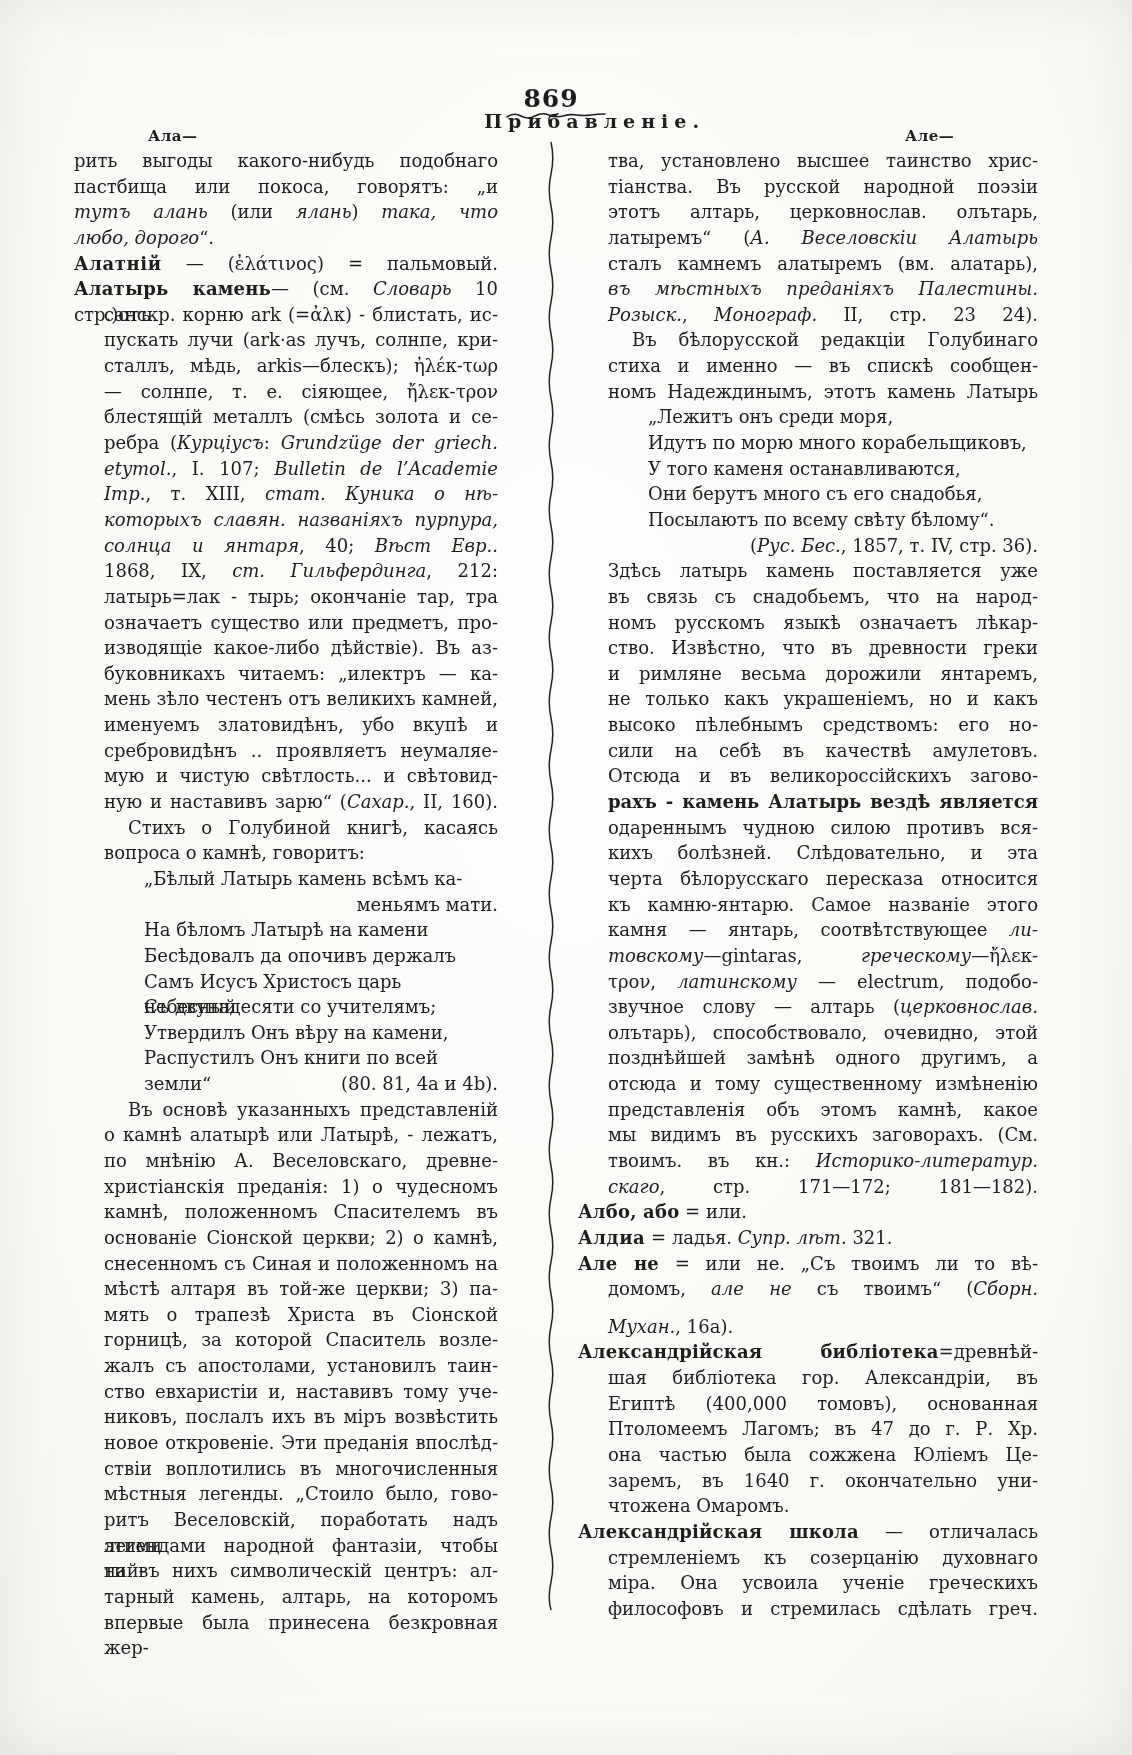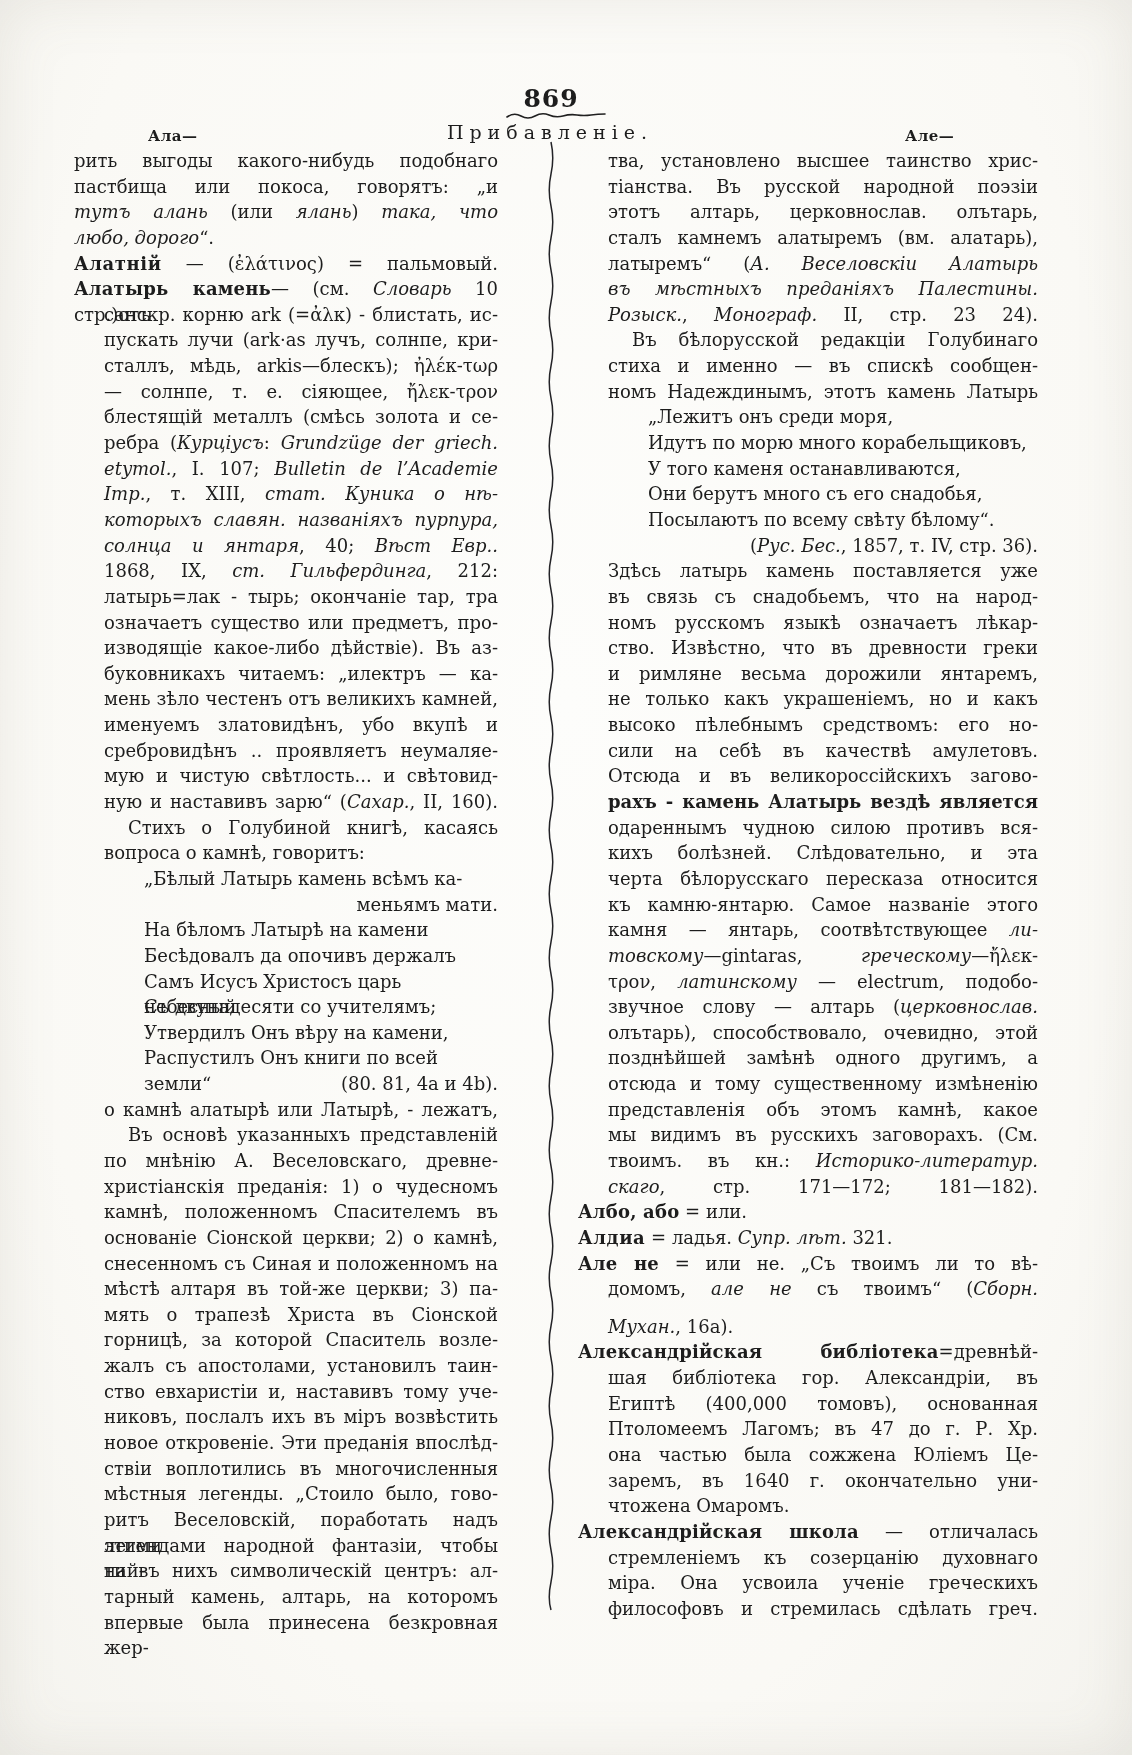--- a/index.html
+++ b/index.html
@@ -17,22 +17,22 @@
   .page-number{
     position:absolute;left:490px;top:84px;width:122px;
     text-align:center;font-size:25px;font-weight:bold;letter-spacing:1px;
   }
   .number-underline{position:absolute;left:505px;top:111px;}
   .running-head{position:absolute;top:127px;font-size:15px;font-weight:bold;}
   .running-head.slv{letter-spacing:0.5px;}
   .head-left{left:148px;}
   .head-right{left:905px;}
   .head-center{
-    position:absolute;left:395px;top:121px;width:310px;
-    text-align:center;font-size:19px;letter-spacing:6px;font-weight:normal;
+    position:absolute;left:395px;top:110px;width:310px;
+    text-align:right;font-size:19px;letter-spacing:6px;font-weight:bold;
   }
   
   .col{position:absolute;top:148px;}
   .col-left{left:74px;width:424px;}
   .col-right{left:578px;width:460px;}
   .line{
     height:25.65px;line-height:25.6px;font-size:18px;
     overflow:visible;white-space:normal;
   }
   .al-j{text-align:justify;text-align-last:justify;}
@@ -90,22 +90,22 @@
       <div class="line al-l" style="padding-left: 30px;"><span>вопроса о камнѣ, говоритъ:</span></div>
       <div class="line al-l" style="padding-left: 70px;"><span>„Бѣлый Латырь камень всѣмъ ка-</span></div>
       <div class="line al-r" style="padding-left: 0px;"><span>меньямъ мати.</span></div>
       <div class="line al-l" style="padding-left: 70px;"><span>На бѣломъ Латырѣ на камени</span></div>
       <div class="line al-l" style="padding-left: 70px;"><span>Бесѣдовалъ да опочивъ держалъ</span></div>
       <div class="line al-l" style="padding-left: 70px;"><span>Самъ Исусъ Христосъ царь небесный</span></div>
       <div class="line al-l" style="padding-left: 70px;"><span>Съ двунадесяти со учителямъ;</span></div>
       <div class="line al-l" style="padding-left: 70px;"><span>Утвердилъ Онъ вѣру на камени,</span></div>
       <div class="line al-l" style="padding-left: 70px;"><span>Распустилъ Онъ книги по всей земли“</span></div>
       <div class="line al-r" style="padding-left: 0px;"><span>(80. 81, 4а и 4b).</span></div>
+      <div class="line al-j" style="padding-left: 54px;"><span>Въ основѣ указанныхъ представленій</span></div>
       <div class="line al-j" style="padding-left: 30px;"><span>о камнѣ алатырѣ или Латырѣ, - лежатъ,</span></div>
-      <div class="line al-j" style="padding-left: 54px;"><span>Въ основѣ указанныхъ представленій</span></div>
       <div class="line al-j" style="padding-left: 30px;"><span>по мнѣнію А. Веселовскаго, древне-</span></div>
       <div class="line al-j" style="padding-left: 30px;"><span>христіанскія преданія: 1) о чудесномъ</span></div>
       <div class="line al-j" style="padding-left: 30px;"><span>камнѣ, положенномъ Спасителемъ въ</span></div>
       <div class="line al-j" style="padding-left: 30px;"><span>основаніе Сіонской церкви; 2) о камнѣ,</span></div>
       <div class="line al-j" style="padding-left: 30px;"><span>снесенномъ съ Синая и положенномъ на</span></div>
       <div class="line al-j" style="padding-left: 30px;"><span>мѣстѣ алтаря въ той-же церкви; 3) па-</span></div>
       <div class="line al-j" style="padding-left: 30px;"><span>мять о трапезѣ Христа въ Сіонской</span></div>
       <div class="line al-j" style="padding-left: 30px;"><span>горницѣ, за которой Спаситель возле-</span></div>
       <div class="line al-j" style="padding-left: 30px;"><span>жалъ съ апостолами, установилъ таин-</span></div>
       <div class="line al-j" style="padding-left: 30px;"><span>ство евхаристіи и, наставивъ тому уче-</span></div>
@@ -121,22 +121,22 @@
     </div>
 
   <svg class="divider" width="22" height="1478" viewBox="0 0 22 1478">
     <path d="M11 2 q3.5 16 0 32 t0 32 t0 32 t0 32 t0 32 t0 32 t0 32 t0 32 t0 32 t0 32 t0 32 t0 32 t0 32 t0 32 t0 32 t0 32 t0 32 t0 32 t0 32 t0 32 t0 32 t0 32 t0 32 t0 32 t0 32 t0 32 t0 32 t0 32 t0 32 t0 32 t0 32 t0 32 t0 32 t0 32 t0 32 t0 32 t0 32 t0 32 t0 32 t0 32 t0 32 t0 32 t0 32 t0 32 t0 32 t0 28" fill="none" stroke="#232327" stroke-width="1.5"></path>
   </svg>
 
   <div class="col col-right" id="col-right">
       <div class="line al-j" style="padding-left: 30px;"><span>тва, установлено высшее таинство хрис-</span></div>
       <div class="line al-j" style="padding-left: 30px;"><span>тіанства. Въ русской народной поэзіи</span></div>
       <div class="line al-j" style="padding-left: 30px;"><span>этотъ алтарь, церковнослав. олътарь,</span></div>
+      <div class="line al-j" style="padding-left: 30px;"><span>латыремъ“ (</span><span class="seg-i">А. Веселовскіи Алатырь</span></div>
       <div class="line al-j" style="padding-left: 30px;"><span>сталъ камнемъ алатыремъ (вм. алатарь),</span></div>
-      <div class="line al-j" style="padding-left: 30px;"><span>латыремъ“ (</span><span class="seg-i">А. Веселовскіи Алатырь</span></div>
       <div class="line al-j" style="padding-left: 30px;"><span class="seg-i">въ мѣстныхъ преданіяхъ Палестины.</span></div>
       <div class="line al-j" style="padding-left: 30px;"><span class="seg-i">Розыск.</span><span>, </span><span class="seg-i">Монограф.</span><span> II, стр. 23 24).</span></div>
       <div class="line al-j" style="padding-left: 54px;"><span>Въ бѣлорусской редакціи Голубинаго</span></div>
       <div class="line al-j" style="padding-left: 30px;"><span>стиха и именно — въ спискѣ сообщен-</span></div>
       <div class="line al-j" style="padding-left: 30px;"><span>номъ Надеждинымъ, этотъ камень Латырь</span></div>
       <div class="line al-l" style="padding-left: 70px;"><span>„Лежитъ онъ среди моря,</span></div>
       <div class="line al-l" style="padding-left: 70px;"><span>Идутъ по морю много корабельщиковъ,</span></div>
       <div class="line al-l" style="padding-left: 70px;"><span>У того каменя останавливаются,</span></div>
       <div class="line al-l" style="padding-left: 70px;"><span>Они берутъ много съ его снадобья,</span></div>
       <div class="line al-l" style="padding-left: 70px;"><span>Посылаютъ по всему свѣту бѣлому“.</span></div>

